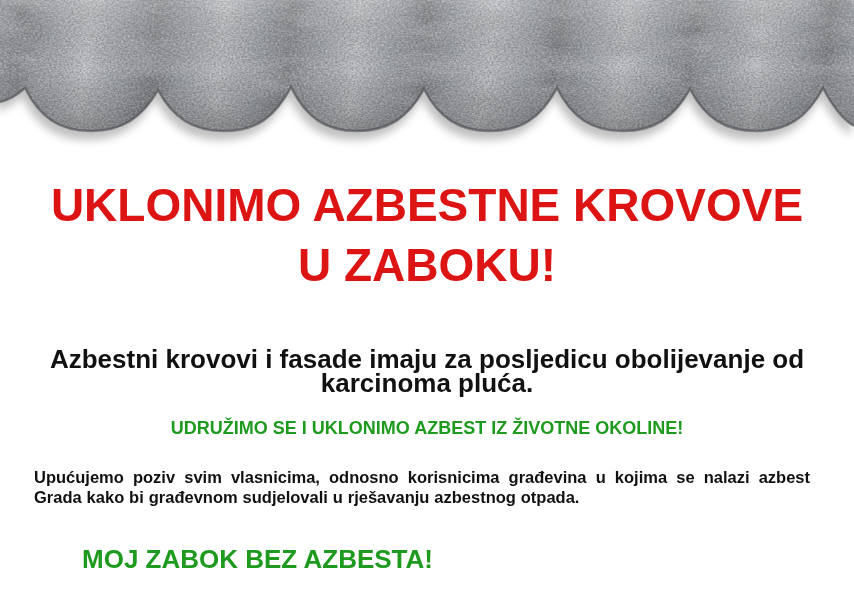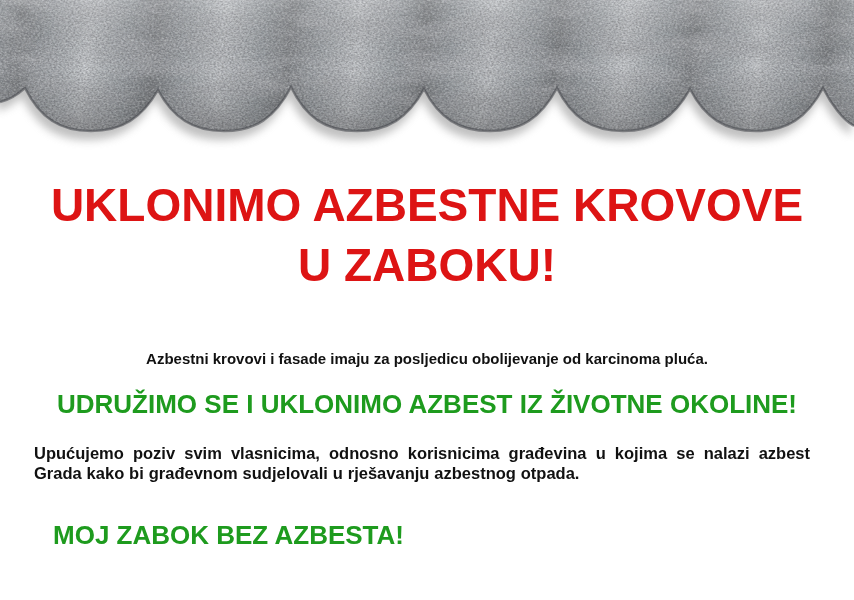--- a/index.html
+++ b/index.html
@@ -13,39 +13,39 @@
   .hero svg{display:block;}
   h1.heading{
     margin:25px 0 0 0;
     text-align:center;
     font-size:46px;line-height:60px;
     color:#dd1414;font-weight:bold;
   }
   p.subheading{
     margin:52px 0 0 0;
     text-align:center;
-    font-size:15px;line-height:24px;
+    font-size:26px;line-height:24px;
     color:#111111;
   }
   p.cta{
     margin:17px 0 0 0;
     text-align:center;
-    font-size:26px;line-height:32px;
+    font-size:18px;line-height:32px;
     color:#1e9b1e;
   }
   .para{
     margin:24px 44px 0 34px;
     font-size:16.5px;line-height:19.5px;
     color:#111111;
     word-spacing:0.02em;
   }
   .para .jline{text-align:justify;text-align-last:justify;}
   .para .lline{text-align:left;}
   p.slogan{
-    margin:37px 0 0 53px;
+    margin:37px 0 0 82px;
     text-align:left;
     font-size:26px;line-height:30px;
     color:#1e9b1e;
   }
 </style>
 </head>
 <body>
 
 <div class="hero">
   <svg width="854" height="150" viewBox="0 0 854 150" xmlns="http://www.w3.org/2000/svg">

